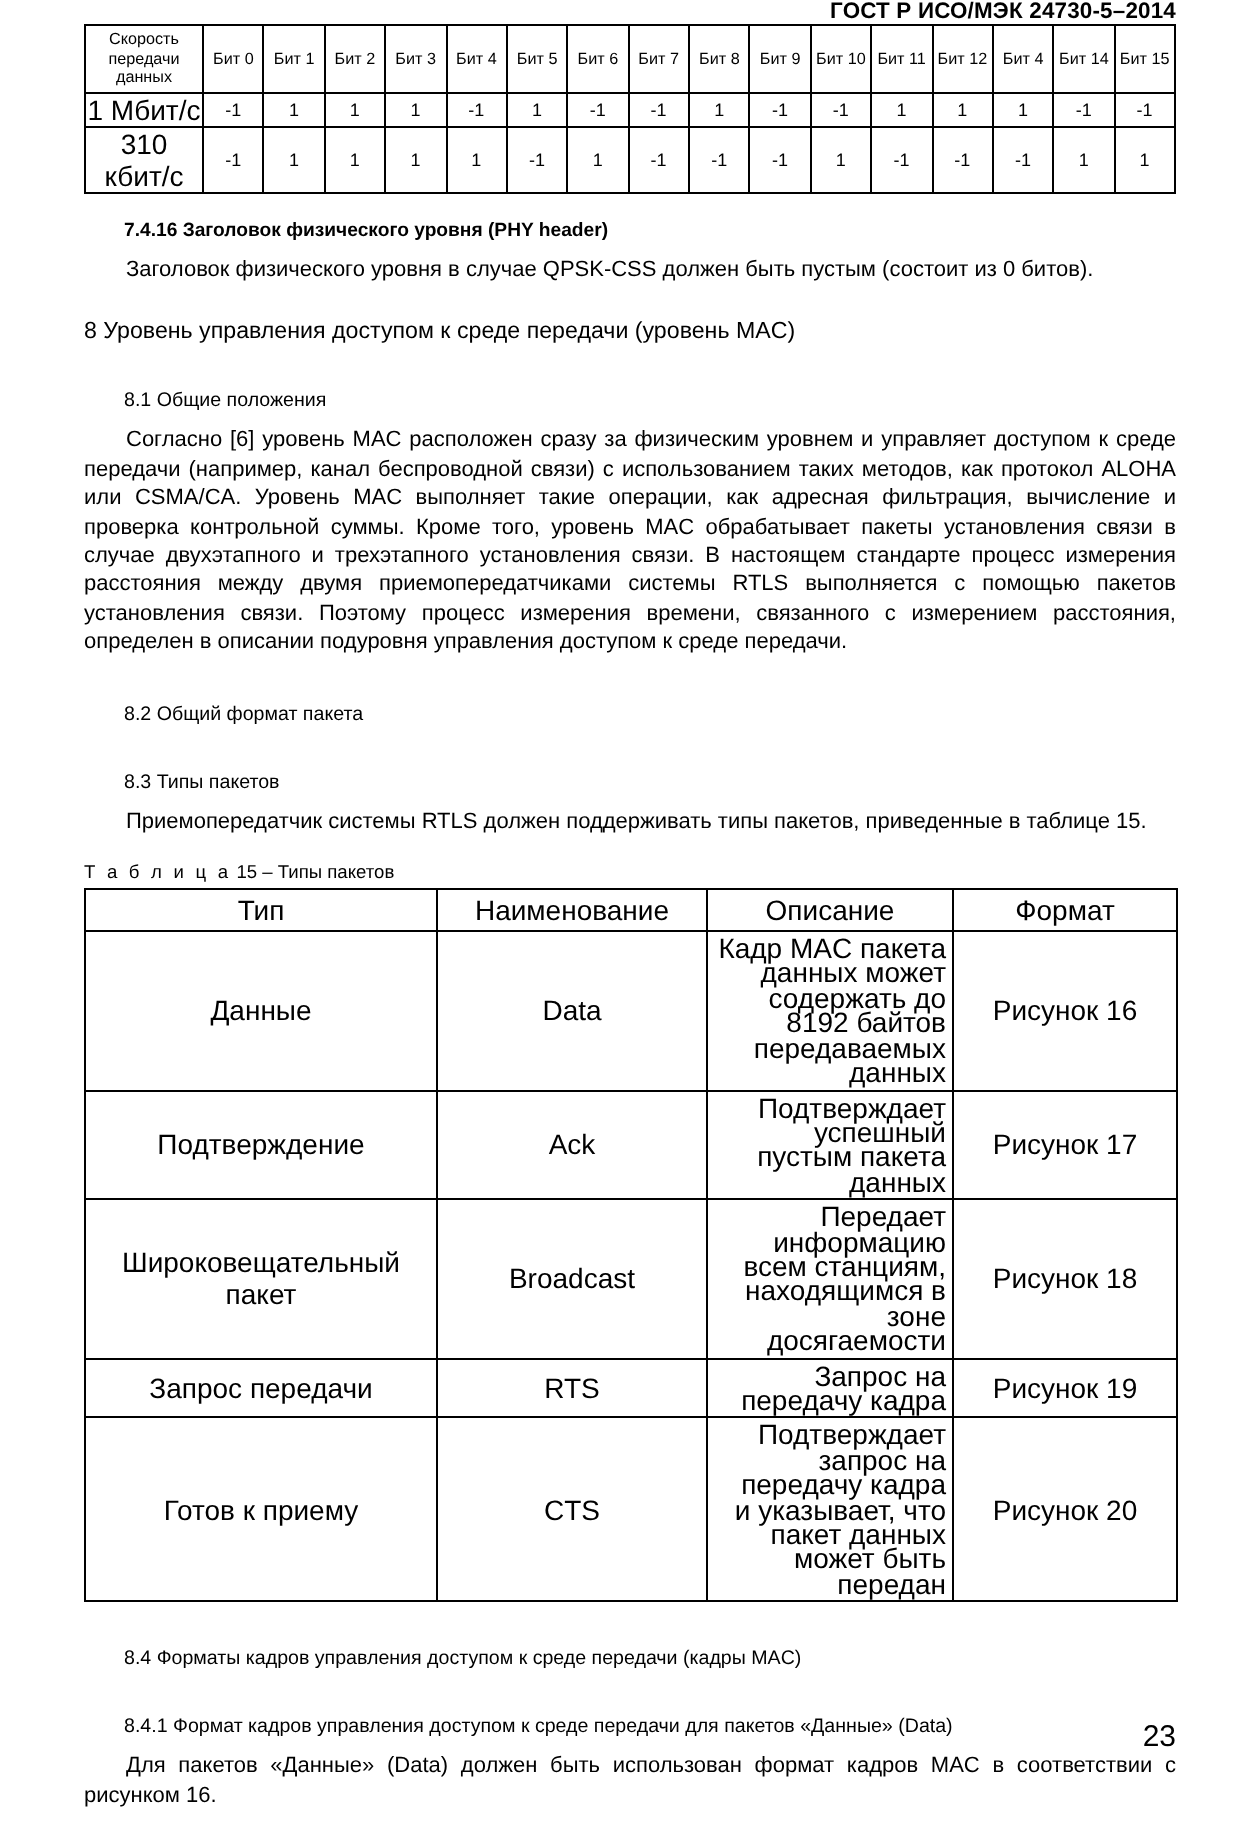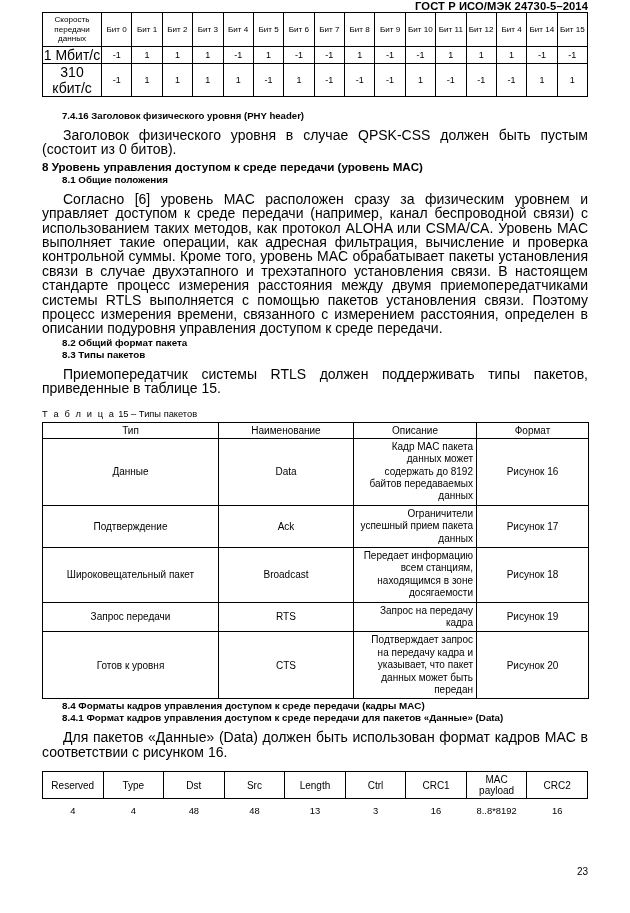--- a/index.html
+++ b/index.html
@@ -40,40 +40,40 @@
     font-size: 9.3px;
     margin-top: 13px;
     margin-bottom: 3px;
     white-space: nowrap;
   }
   .tbl-caption .spaced {
     letter-spacing: 1.6px;
   }
   .h2 {
     font-size: 11.6px;
-    font-weight: bold;
-    margin-top: 3px;
+    font-weight: normal;
+    margin-top: 17px;
     margin-bottom: 0;
   }
   .h3 {
     font-size: 9.8px;
-    font-weight: bold;
-    margin-top: 1px;
+    font-weight: normal;
+    margin-top: 23px;
     margin-bottom: 0;
     padding-left: 20px;
   }
   .h4 {
     font-size: 9.6px;
     font-weight: bold;
     margin-top: 13px;
     margin-bottom: 0;
     padding-left: 20px;
   }
   p.body {
-    font-size: 14px;
+    font-size: 11px;
     line-height: 14.4px;
     margin: 7px 0 0 0;
     text-align: justify;
     text-indent: 21px;
     hyphens: manual;
   }
 
   
   table {
     border-collapse: collapse;
@@ -109,21 +109,21 @@
     font-size: 14px;
     margin-left: 36px;
   }
 
   
   .t15 {
     width: 546px;
     margin-top: 0;
   }
   .t15 td {
-    font-size: 10px;
+    font-size: 14px;
     padding: 2px 3px;
   }
   .t15 td.desc {
     text-align: right;
     padding-left: 5px;
     line-height: 12.4px;
   }
   .t15 col.c1 { width: 176px; }
   .t15 col.c2 { width: 135px; }
   .t15 col.c3 { width: 123px; }
@@ -151,21 +151,21 @@
   .fig-caption {
     font-size: 9.3px;
     text-align: center;
     margin-top: 5px;
   }
 
   .page-number {
     position: absolute;
     right: 42px;
     bottom: 36px;
-    font-size: 10px;
+    font-size: 15px;
   }
 </style>
 </head>
 <body>
 
 <div class="page">
   <div class="content">
 
     <div class="doc-header">ГОСТ Р ИСО/МЭК 24730-5–2014</div>
 
@@ -268,37 +268,37 @@
         </tr>
         <tr>
           <td>Данные</td>
           <td>Data</td>
           <td class="desc">Кадр MAC пакета данных может содержать до 8192 байтов передаваемых данных</td>
           <td>Рисунок 16</td>
         </tr>
         <tr>
           <td>Подтверждение</td>
           <td>Ack</td>
-          <td class="desc">Ограничители успешный прием пакета данных</td>
+          <td class="desc">Подтверждает успешный пустым пакета данных</td>
           <td>Рисунок 17</td>
         </tr>
         <tr>
           <td>Широковещательный пакет</td>
           <td>Broadcast</td>
           <td class="desc">Передает информацию всем станциям, находящимся в зоне досягаемости</td>
           <td>Рисунок 18</td>
         </tr>
         <tr>
           <td>Запрос передачи</td>
           <td>RTS</td>
           <td class="desc">Запрос на передачу кадра</td>
           <td>Рисунок 19</td>
         </tr>
         <tr>
-          <td>Готов к уровня</td>
+          <td>Готов к приему</td>
           <td>CTS</td>
           <td class="desc">Подтверждает запрос на передачу кадра и указывает, что пакет данных может быть передан</td>
           <td>Рисунок 20</td>
         </tr>
       </tbody>
     </table>
 
     <div class="h3">8.4 Форматы кадров управления доступом к среде передачи (кадры MAC)</div>
     <div class="h3">8.4.1 Формат кадров управления доступом к среде передачи для пакетов «Данные» (Data)</div>
     <p class="body">Для пакетов «Данные» (Data) должен быть использован формат кадров MAC в соответствии с рисунком 16.</p>

